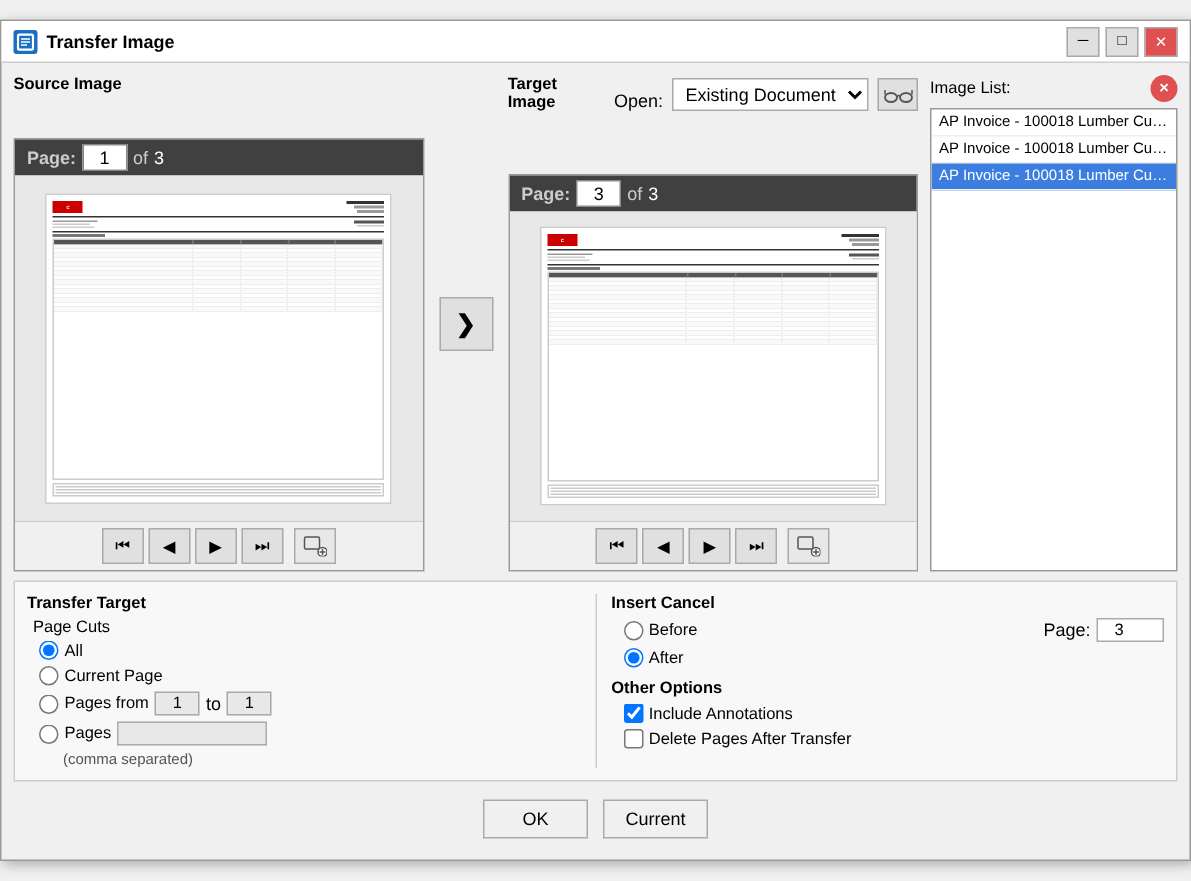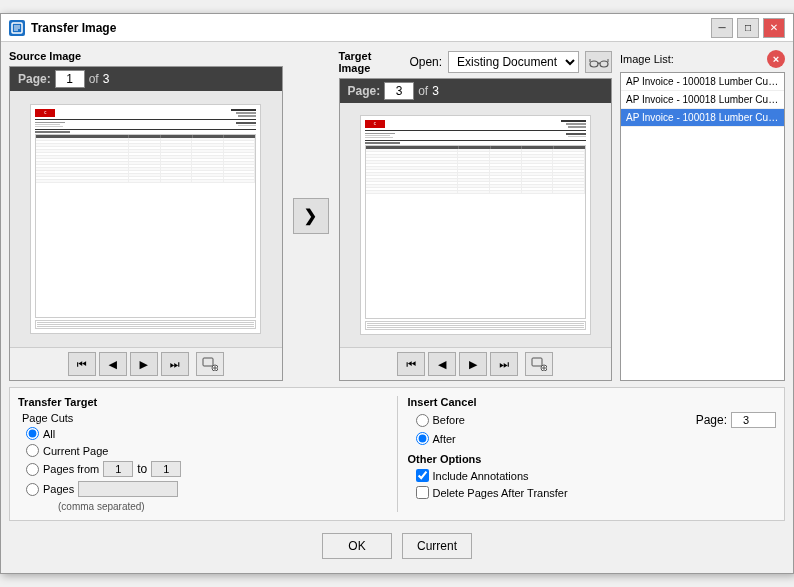--- a/index.html
+++ b/index.html
@@ -71,20 +71,21 @@
       gap: 8px;
       flex: 1;
       min-height: 0;
     }
 
     
     .image-panel {
       flex: 1;
       display: flex;
       flex-direction: column;
+      gap: 26px;
     }
     .panel-label {
       font-size: 11px;
       font-weight: 600;
       margin-bottom: 4px;
       color: #000;
     }
     .panel-border {
       border: 1px solid #999;
       background: white;
@@ -183,23 +184,23 @@
       border: 1px solid #aaa;
       cursor: pointer;
       display: flex; align-items: center; justify-content: center;
       font-size: 16px;
       font-weight: bold;
     }
 
     
     .target-header {
       display: flex;
-      align-items: center;
+      align-items: flex-end;
       gap: 6px;
-      margin-bottom: 4px;
+      margin-bottom: 16px;
     }
     .target-open-label {
       font-size: 12px;
     }
     .target-dropdown {
       border: 1px solid #aaa;
       background: white;
       padding: 2px 4px;
       font-size: 12px;
       height: 22px;
@@ -303,21 +304,21 @@
     .pages-input {
       width: 100px;
       border: 1px solid #aaa;
       background: #e8e8e8;
       font-size: 11px;
       padding: 1px 2px;
     }
     .comma-note {
       font-size: 10px;
       color: #555;
-      margin-left: 32px;
+      margin-left: 16px;
       margin-top: 1px;
     }
 
     
     .insert-options {
       flex: 1;
     }
     .page-spinner {
       width: 45px;
       border: 1px solid #aaa;

